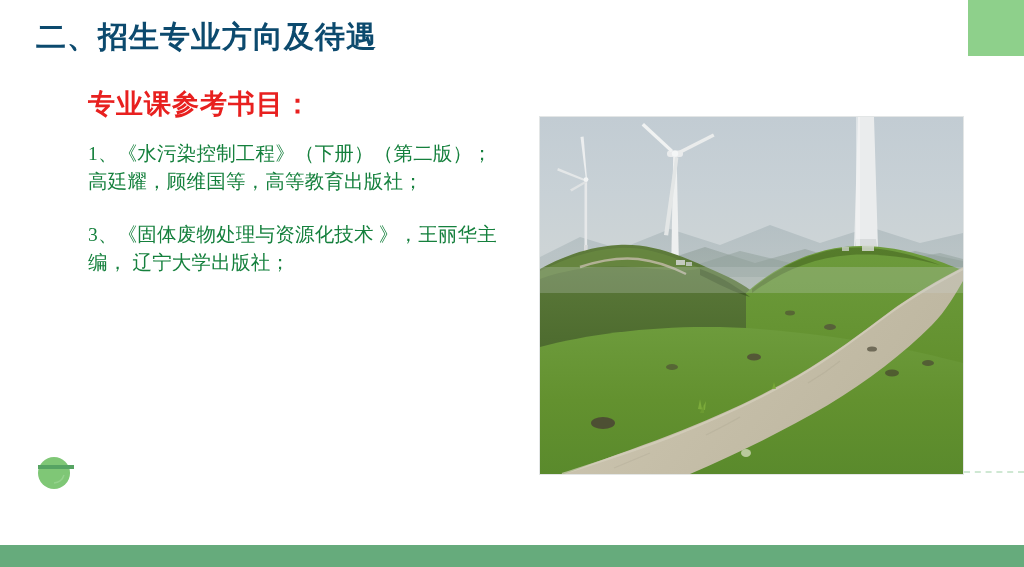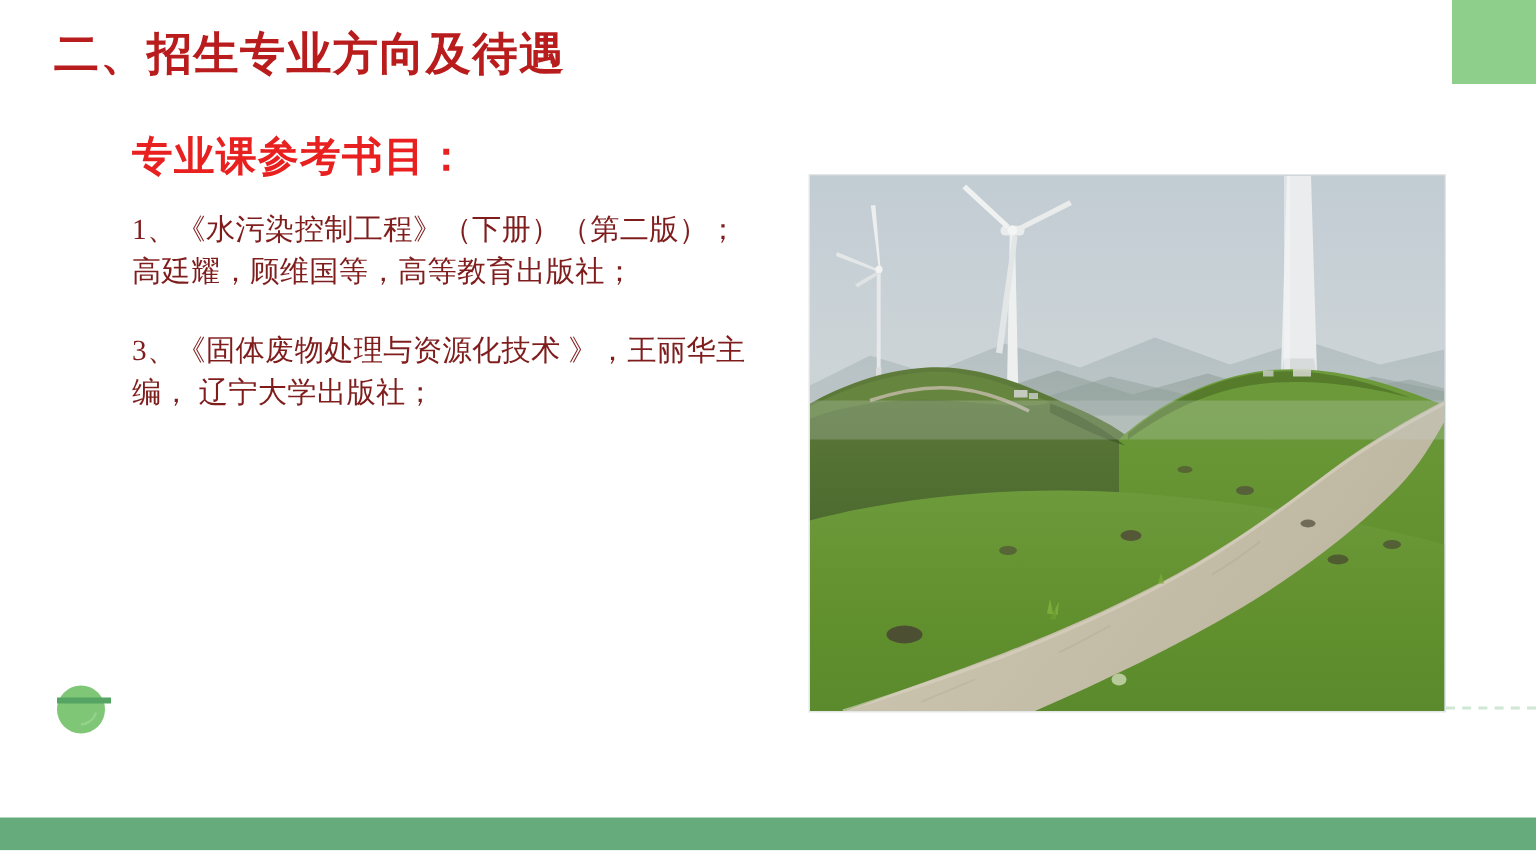--- a/index.html
+++ b/index.html
@@ -30,21 +30,21 @@
   }
 
   
   .slide-title {
     position: absolute;
     left: 36px;
     top: 18px;
     font-size: 30px;
     line-height: 1.25;
     letter-spacing: 1px;
-    color: #b91c1c;
+    color: #0c4a6e;
     font-weight: 700;
     white-space: nowrap;
     font-family: "Liberation Serif", "DejaVu Serif", serif;
   }
 
   
   .subtitle {
     position: absolute;
     left: 88px;
     top: 88px;
@@ -57,21 +57,21 @@
     font-family: "Liberation Serif", "DejaVu Serif", serif;
     text-align: center;
   }
 
   
   .book-list {
     position: absolute;
     left: 88px;
     top: 140px;
     width: 420px;
-    color: #7f1d1d;
+    color: #15803d;
     font-size: 19.5px;
     line-height: 1.42;
     letter-spacing: 0.2px;
     font-family: "Liberation Serif", "DejaVu Serif", serif;
   }
   .book-item {
     margin-bottom: 26px;
   }
   .book-item:last-child { margin-bottom: 0; }
 

